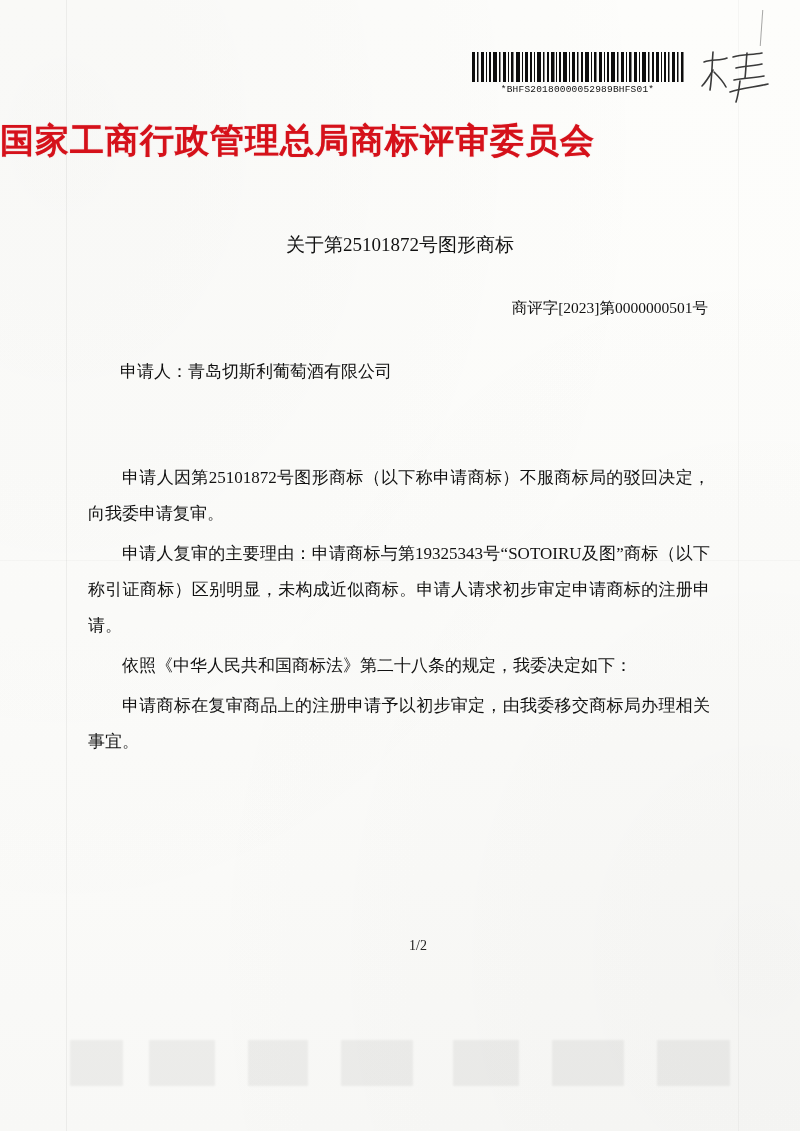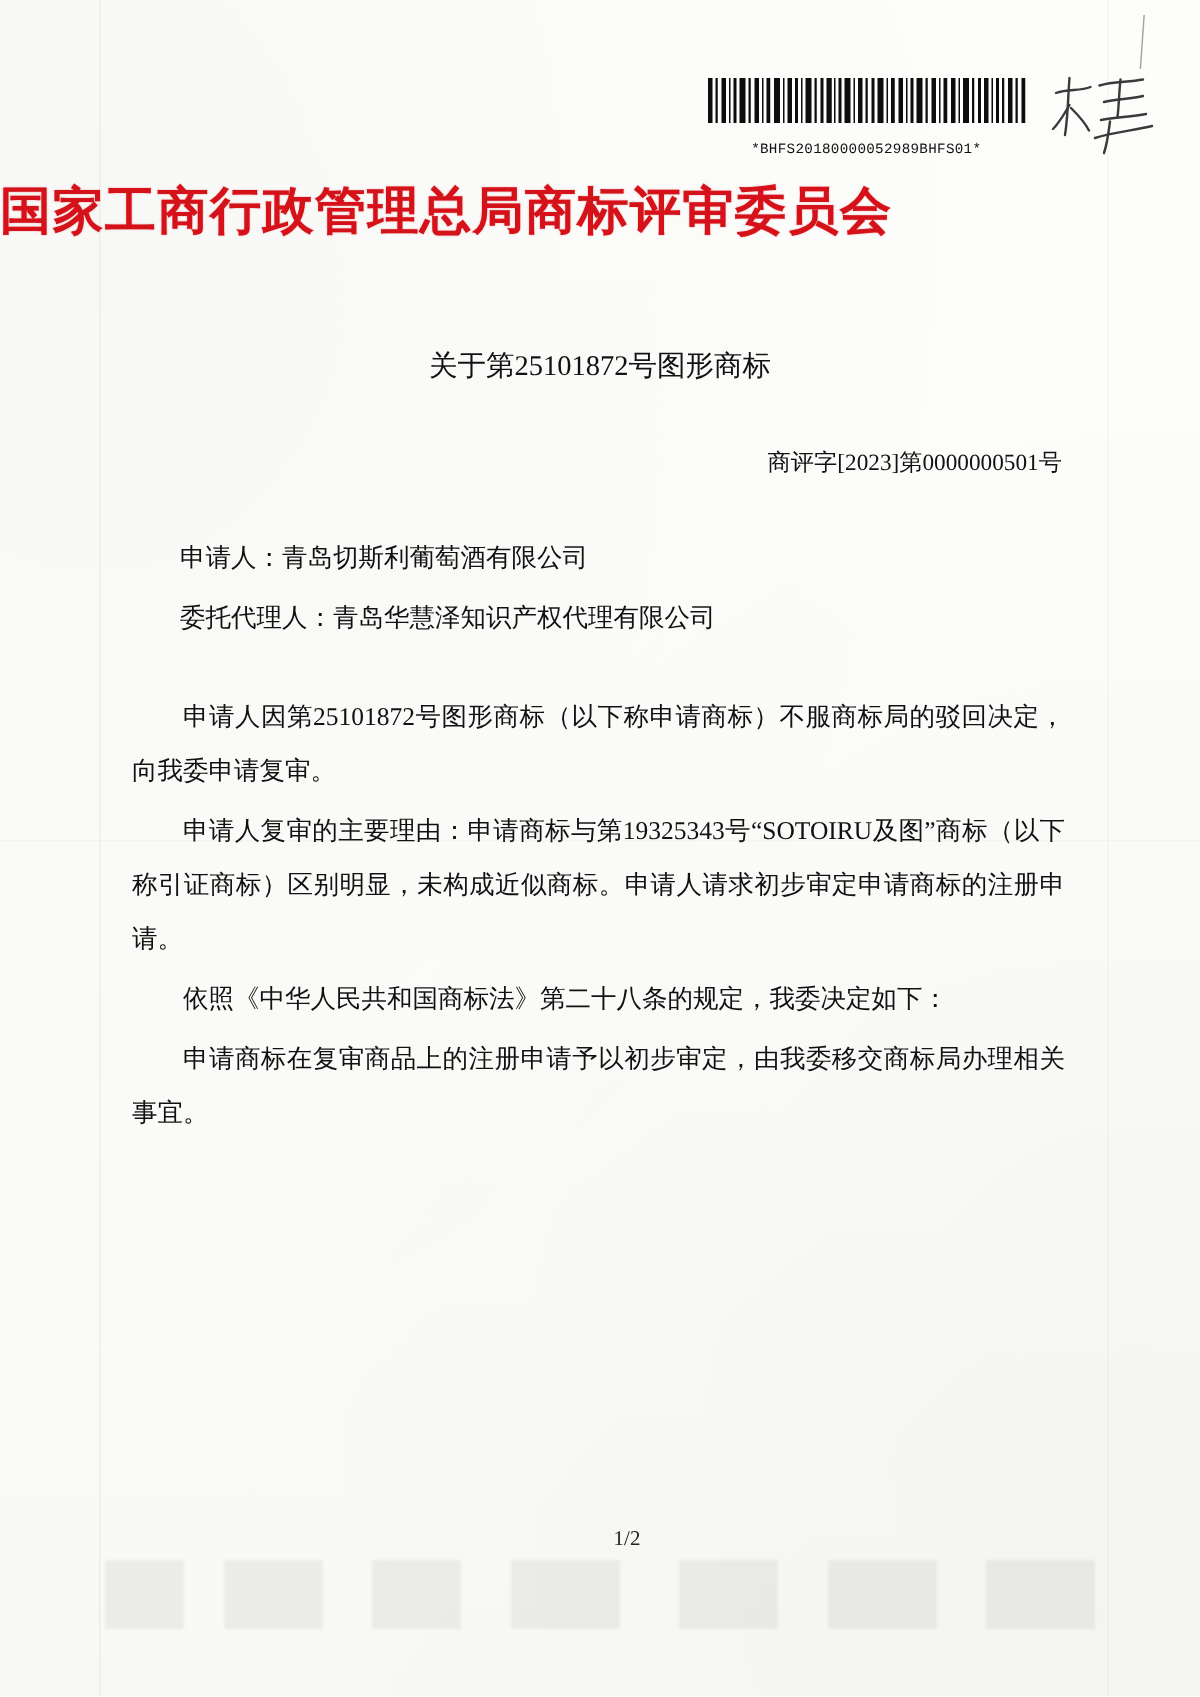--- a/index.html
+++ b/index.html
@@ -55,21 +55,21 @@
   .barcode {
     height: 30px;
     width: 100%;
     display: block;
   }
   .barcode-text {
     font-family: "Liberation Mono", "DejaVu Sans Mono", monospace;
     font-size: 9.5px;
     letter-spacing: 0.2px;
     color: #111;
-    margin-top: 12px;
+    margin-top: 2px;
     white-space: nowrap;
   }
 
   
   .signature {
     position: absolute;
     left: 700px;
     top: 48px;
     width: 70px;
     height: 60px;
@@ -147,21 +147,21 @@
   .body p {
     margin: 0 0 4px 0;
     text-indent: 2em;
   }
 
   
   .page-number {
     position: absolute;
     left: 0;
     right: 0;
-    top: 1019px;
+    top: 938px;
     text-align: center;
     font-size: 14px;
     color: #222;
     padding-left: 36px;
   }
 
   
   .showthrough {
     position: absolute;
     left: 70px;
@@ -272,23 +272,20 @@
   <div class="subject">
     <div>关于第25101872号图形商标</div>
   </div>
 
   <div class="doc-number">商评字[2023]第0000000501号</div>
 
   <div class="parties">
     <div>
       <span>申请人：</span><span>青岛切斯利葡萄酒有限公司</span>
     </div>
-    <div>
-      <span>委托代理人：</span><span>青岛华慧泽知识产权代理有限公司</span>
-    </div>
   </div>
 
   <div class="body">
     <p>申请人因第25101872号图形商标（以下称申请商标）不服商标局的驳回决定，向我委申请复审。</p>
     <p>申请人复审的主要理由：申请商标与第19325343号“SOTOIRU及图”商标（以下称引证商标）区别明显，未构成近似商标。申请人请求初步审定申请商标的注册申请。</p>
     <p>依照《中华人民共和国商标法》第二十八条的规定，我委决定如下：</p>
     <p>申请商标在复审商品上的注册申请予以初步审定，由我委移交商标局办理相关事宜。</p>
   </div>
 
   <div class="page-number">1/2</div>

